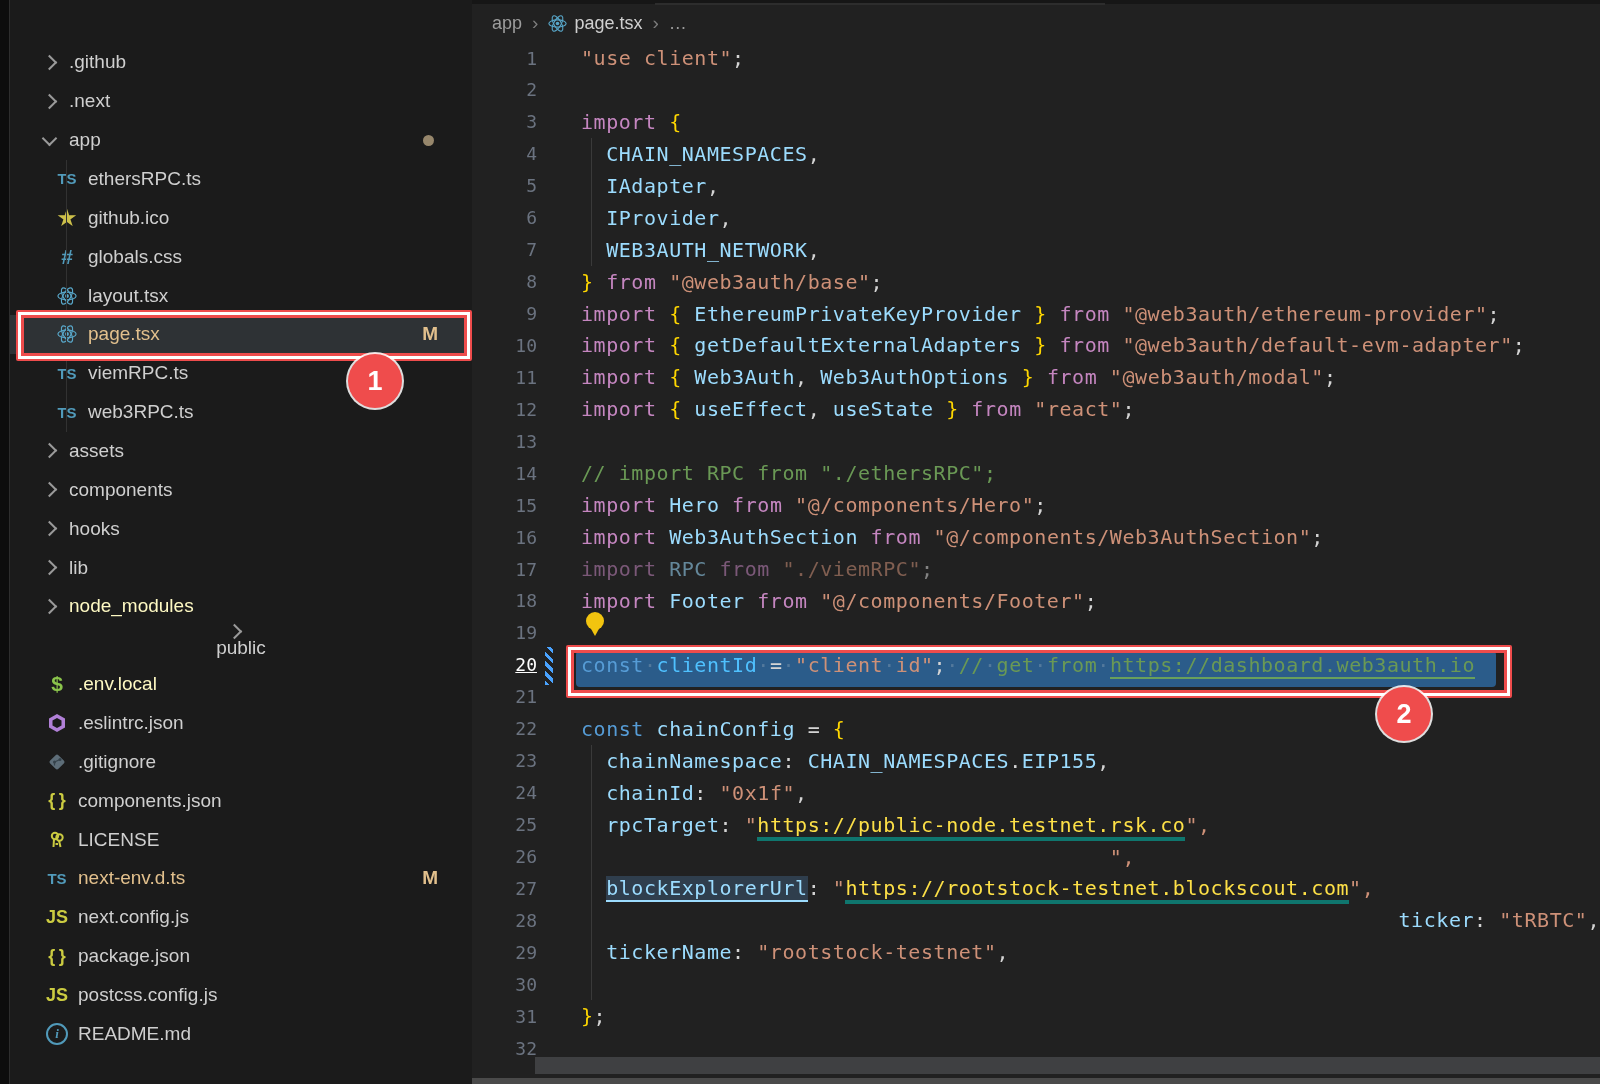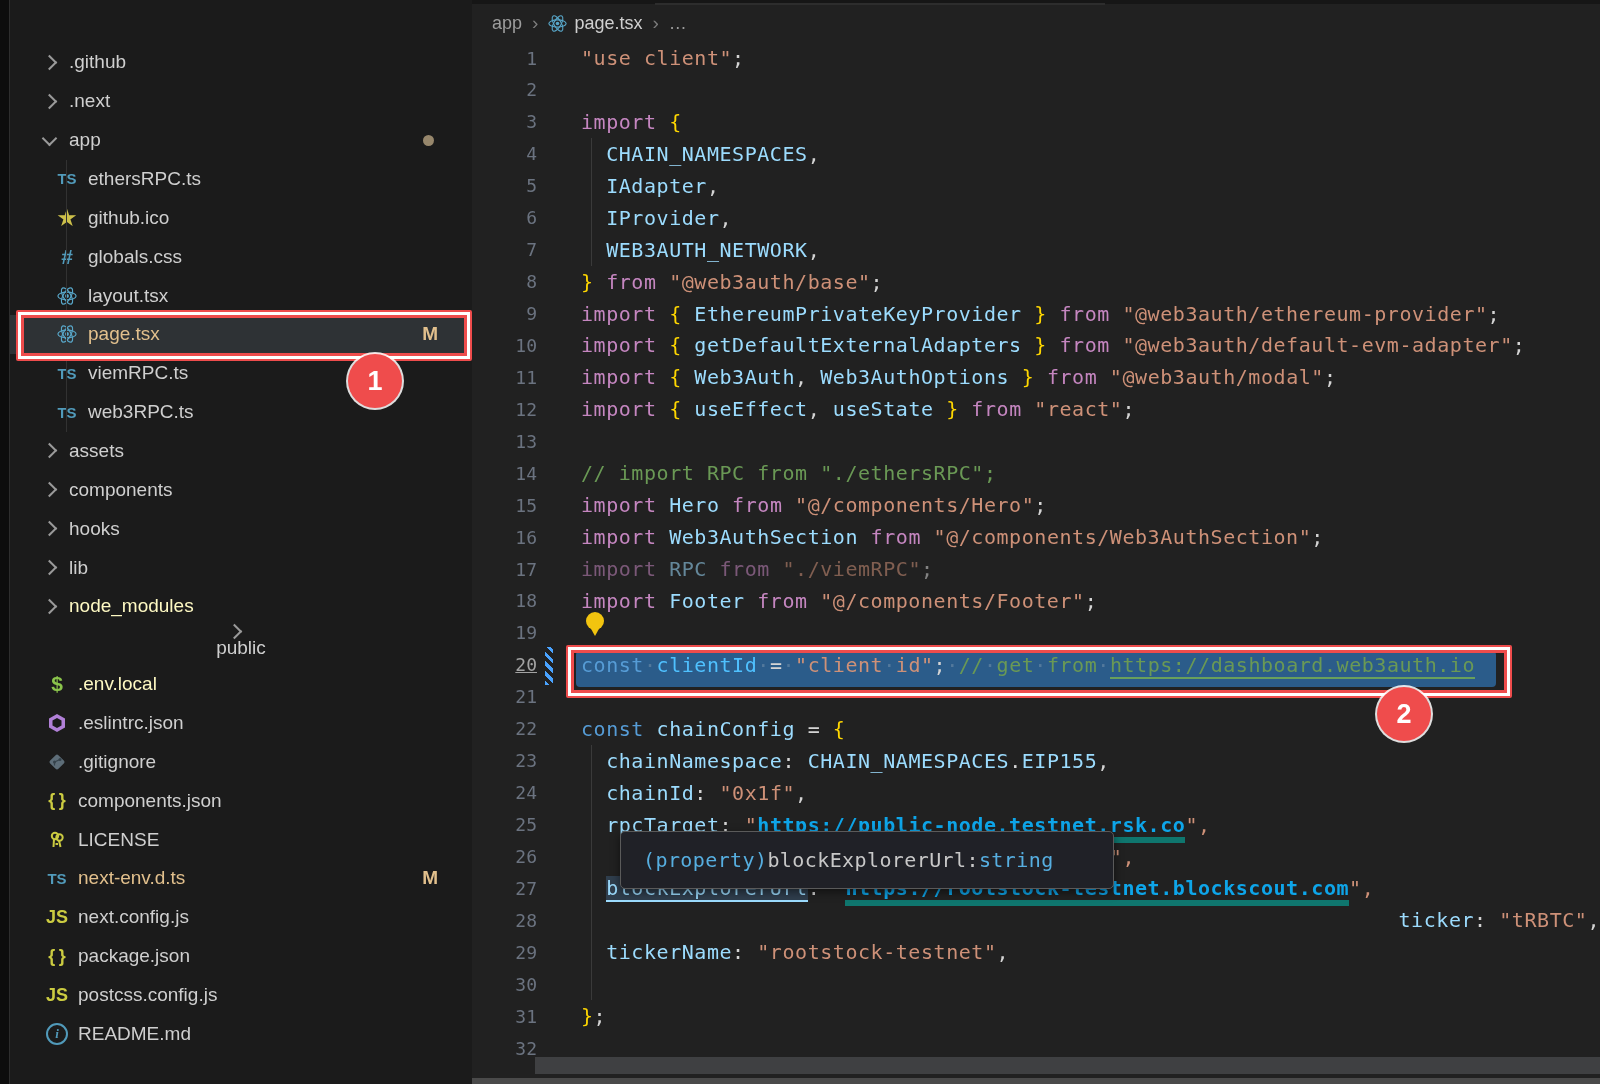--- a/index.html
+++ b/index.html
@@ -38,28 +38,28 @@
   #top-strip{left:472px;top:0;width:1128px;height:4px;background:#161616;}
   #tab-underline{left:655px;top:3px;width:450px;height:2px;background:#2d2d2d;}
   #breadcrumb{left:492px;top:8px;height:30px;display:flex;align-items:center;font-size:18px;color:#9d9d9d;}
   #breadcrumb .sep{margin:0 10px;color:#7d7d7d;font-size:19px;}
   #breadcrumb .file{color:#cfcfcf;}
   #breadcrumb .bc-icon{margin-right:7px;display:flex;align-items:center;}
 
   
   .code-row{position:absolute;left:472px;width:1128px;height:32px;display:flex;align-items:center;}
   .ln{flex:0 0 65px;text-align:right;color:#6b7380;font-family:"DejaVu Sans Mono",monospace;font-size:18px;}
-  .ln.active{color:#a3a3a3;text-decoration:underline;}
+  .ln.active{color:#ffffff;text-decoration:underline;}
   .code-pre{margin:0 0 0 44px;font-family:"DejaVu Sans Mono",monospace;font-size:20px;letter-spacing:.55px;white-space:pre;color:#d4d4d4;}
   .code-row.dim .code-pre{opacity:.55;}
   .c-kw{color:#C586C0;} .c-kw2{color:#569CD6;} .c-id{color:#9CDCFE;} .c-idb{color:#4FC1FF;}
   .c-str{color:#CE9178;} .c-br{color:#FFD700;} .c-pn{color:#D4D4D4;} .c-cm{color:#6A9955;}
   .c-dot{color:#53799c;}
   .c-cml{color:#6A9955;border-bottom:2px solid #69a05c;}
-  .c-strl{color:#0ea5e9;border-bottom:6px solid #0f766e;font-weight:bold;}
+  .c-strl{color:#fde047;border-bottom:4px solid #0f766e;}
   .wordhl{background:rgba(70,110,150,.38);border-bottom:2px solid #9CDCFE;}
   .ind-guide{width:1px;background:#3a3a3a;}
   #gutter-mod{left:545px;width:8px;height:38px;background:repeating-linear-gradient(45deg,#4aa3ff 0 3px,rgba(0,0,0,0) 3px 7px);}
 
   
   #selection-rect{left:576px;top:651px;width:920px;height:36px;background:#2b5c8a;border-radius:4px;}
   .red-annot{border:2px solid #ee4c4c;box-shadow:inset 0 0 0 3px #ffffff,inset 0 0 0 6px #ee4c4c;border-radius:2px;}
   #annot-box-file{left:16px;top:310px;width:452px;height:47px;}
   #annot-box-line{left:566px;top:645px;width:942px;height:49px;}
   .annot-circle{width:54px;height:54px;border-radius:50%;background:#ef4c4c;box-shadow:0 0 0 2px rgba(255,255,255,.85);
@@ -416,24 +416,19 @@
     </div>
 
   <div class="abs ind-guide" style="left:591px;top:138px;height:128px"></div>
   <div class="abs ind-guide" style="left:591px;top:745px;height:255px"></div>
   <div class="abs" id="gutter-mod" style="top:647px"></div>
   <div class="abs" id="pin"></div>
 
   <div class="abs" id="h-scrollbar"></div>
   <div class="abs" id="bottom-strip"></div>
 
-  <div class="abs" id="hover-tooltip">
-    <span class="tt-type">(property) </span>
-    <span class="tt-name">blockExplorerUrl:</span>
-    <span class="tt-type"> string</span>
-  </div>
 
   <div class="abs red-annot" id="annot-box-file"></div>
   <div class="abs red-annot" id="annot-box-line"></div>
   <div class="abs annot-circle" id="annot-1">1</div>
   <div class="abs annot-circle" id="annot-2">2</div>
 
 </div>
 
 </body></html>

